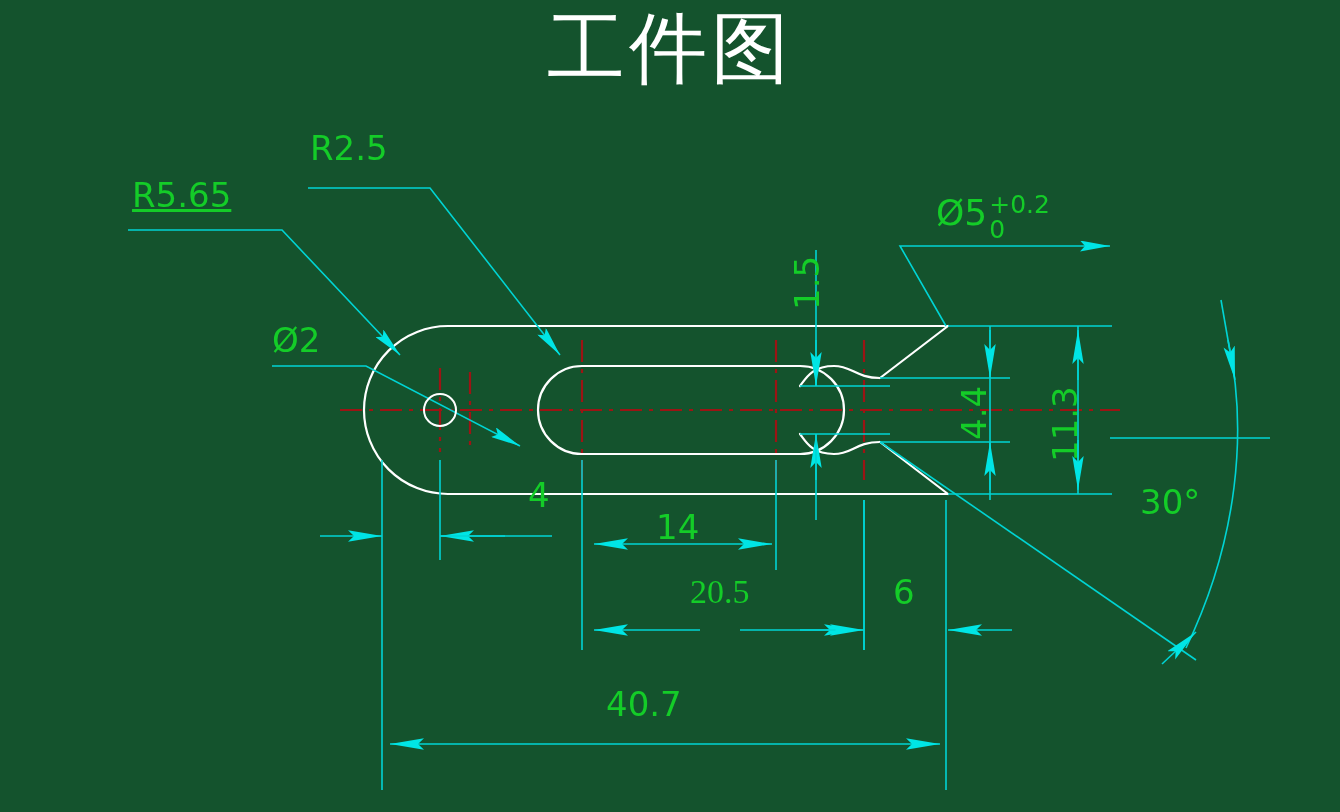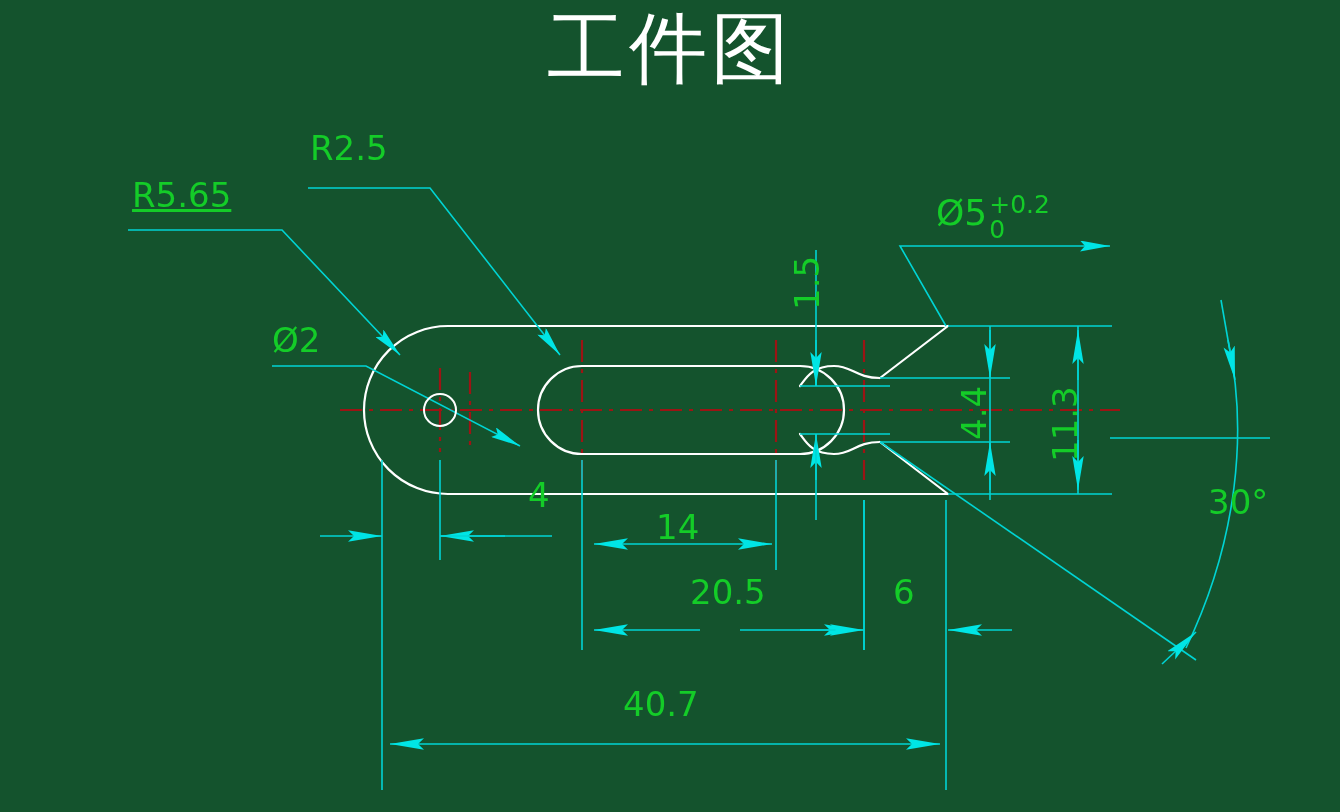--- a/index.html
+++ b/index.html
@@ -192,21 +192,21 @@
   <div class="lbl rot90" style="left:790px; top:310px;">1.5</div>
 
   <div class="lbl rot90" style="left:957px; top:440px;">4.4</div>
 
   <div class="lbl rot90" style="left:1048px; top:462px;">11.3</div>
 
   <div class="lbl" style="left:528px; top:478px;">4</div>
 
   <div class="lbl" style="left:656px; top:510px;">14</div>
 
-  <div class="lbl" style="left:690px; top:575px;">20.5</div>
+  <div class="lbl" style="left:690px; top:575px;font-family:Liberation Serif, serif;">20.5</div>
 
   <div class="lbl" style="left:893px; top:575px;">6</div>
 
-  <div class="lbl" style="left:623px; top:687px;">40.7</div>
-
-  <div class="lbl" style="left:1208px; top:485px;">30°</div>
+  <div class="lbl" style="left:606px; top:687px;">40.7</div>
+
+  <div class="lbl" style="left:1140px; top:485px;">30°</div>
 
 </div>
 
 </body></html>

